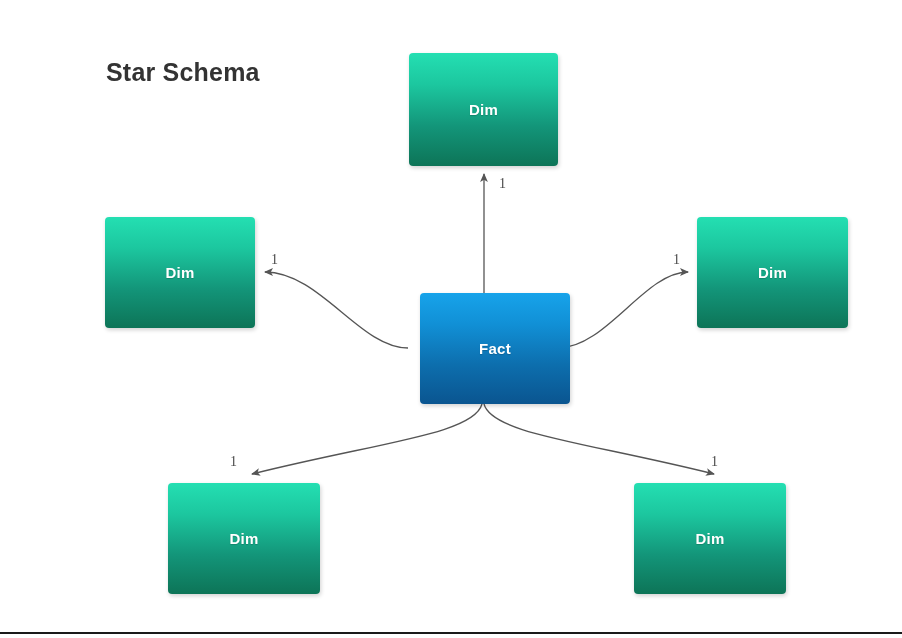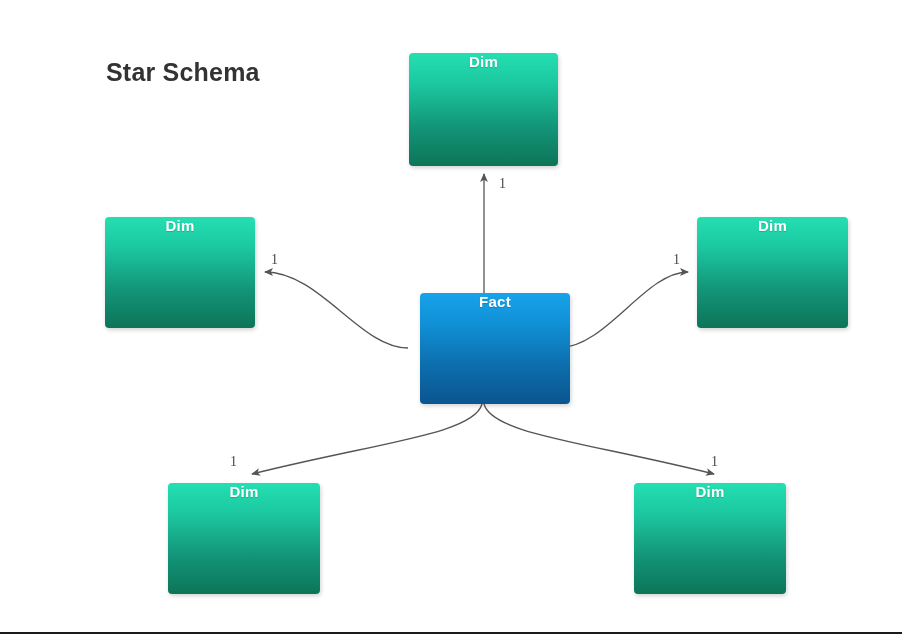--- a/index.html
+++ b/index.html
@@ -29,20 +29,21 @@
     font-weight: bold;
     color: #333333;
     letter-spacing: 0.2px;
     white-space: nowrap;
   }
   .node {
     position: absolute;
     border-radius: 4px;
     box-sizing: border-box;
     display: flex;
+    align-items: center;
     justify-content: center;
     box-shadow: 1px 2px 4px rgba(0,0,0,0.18);
   }
   .node-label {
     font-family: "Liberation Sans", sans-serif;
     font-size: 15px;
     font-weight: bold;
     color: #ffffff;
     letter-spacing: 0.3px;
     text-shadow: 0 1px 1px rgba(0,0,0,0.18);

